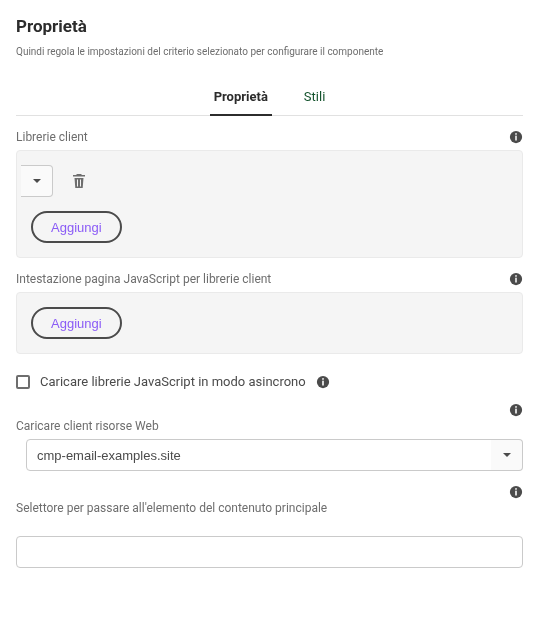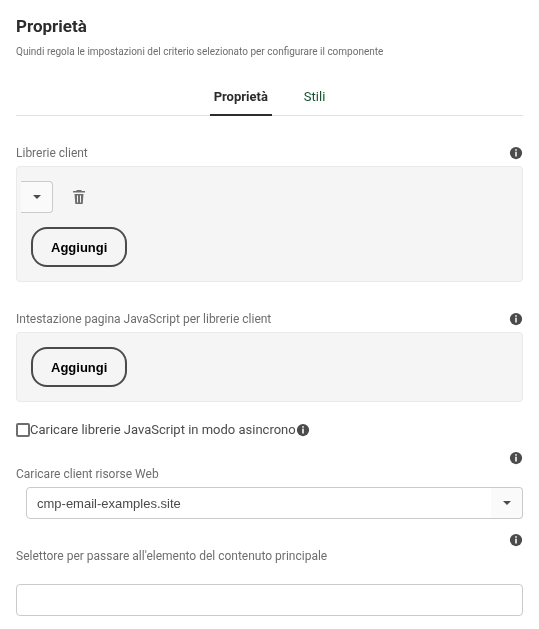--- a/index.html
+++ b/index.html
@@ -39,21 +39,21 @@
     }
     .tab.active {
       color: #2c2c2c;
       font-weight: 700;
       border-bottom: 2px solid #2c2c2c;
     }
     .field-row {
       display: flex;
       justify-content: space-between;
       align-items: flex-end;
-      margin-top: 30px;
+      margin-top: 14px;
       margin-bottom: 6px;
     }
     .field-label {
       font-size: 12px;
       color: #6e6e6e;
     }
     .info-icon {
       width: 14px;
       height: 14px;
       display: inline-flex;
@@ -108,33 +108,34 @@
       display: flex;
       align-items: center;
       justify-content: center;
       cursor: pointer;
       color: #6e6e6e;
       background: transparent;
       border: none;
     }
     .delete-btn svg { width: 16px; height: 16px; }
     .add-btn {
-      height: 40px;
+      height: 32px;
       padding: 0 18px;
       border: 2px solid #4b4b4b;
       border-radius: 16px;
       background: transparent;
       font-size: 13px;
-      font-weight: 700;
-      color: #000000;
+      font-weight: 400;
+      color: #8b5cf6;
       cursor: pointer;
     }
     .checkbox-row {
       display: flex;
       align-items: center;
+      gap: 10px;
       margin-top: 20px;
     }
     .checkbox {
       width: 14px;
       height: 14px;
       border: 2px solid #6e6e6e;
       border-radius: 2px;
       background: #fff;
       cursor: pointer;
     }

